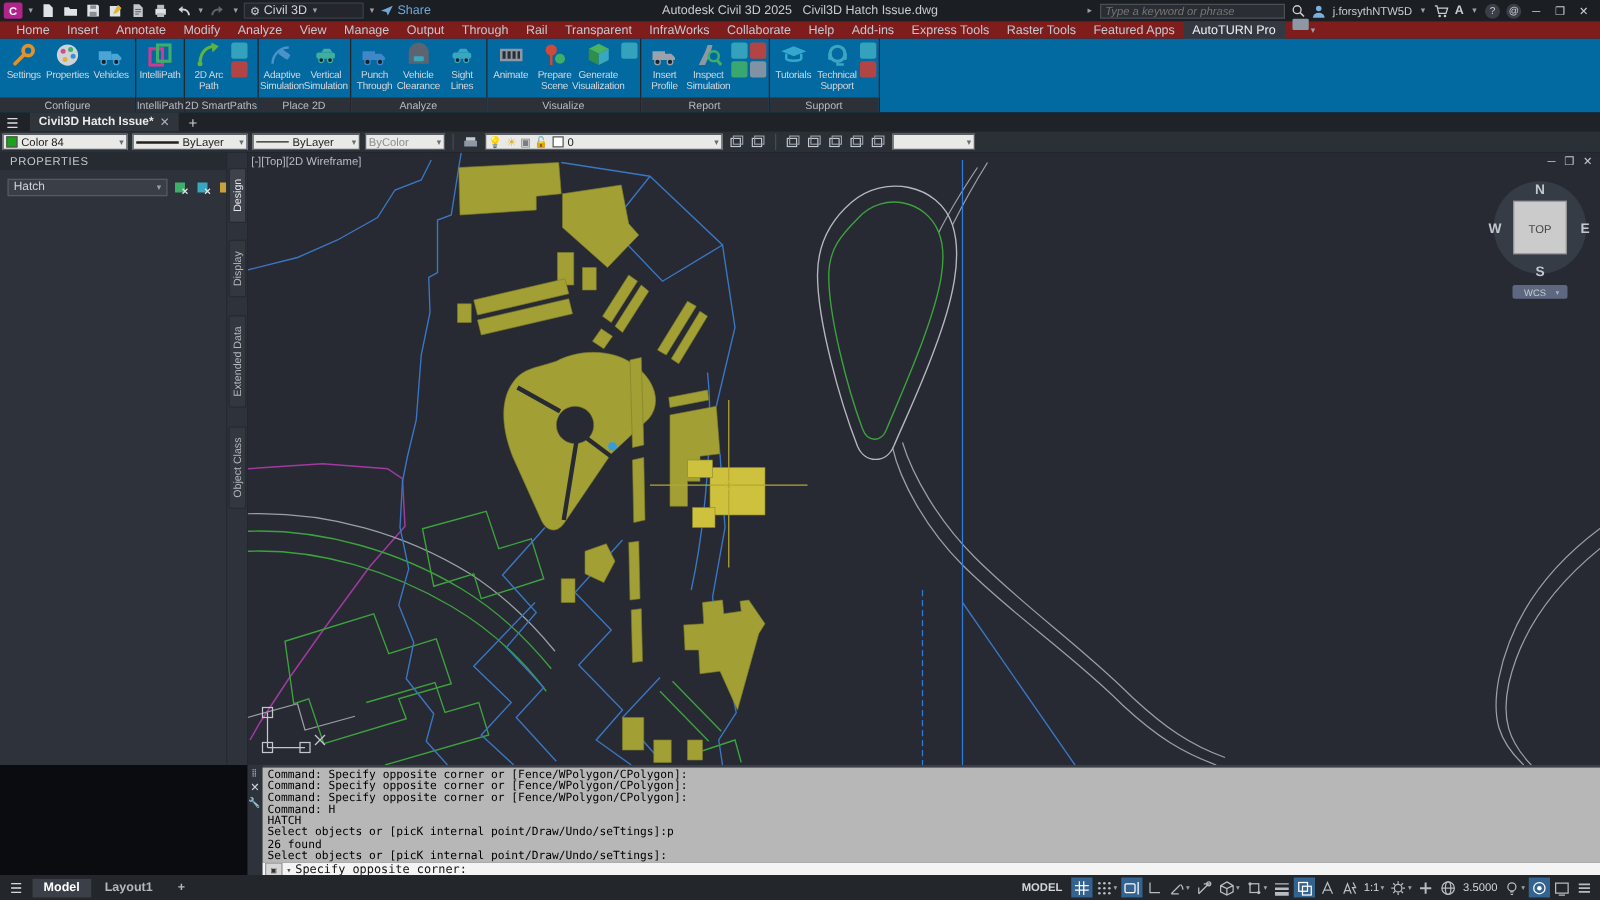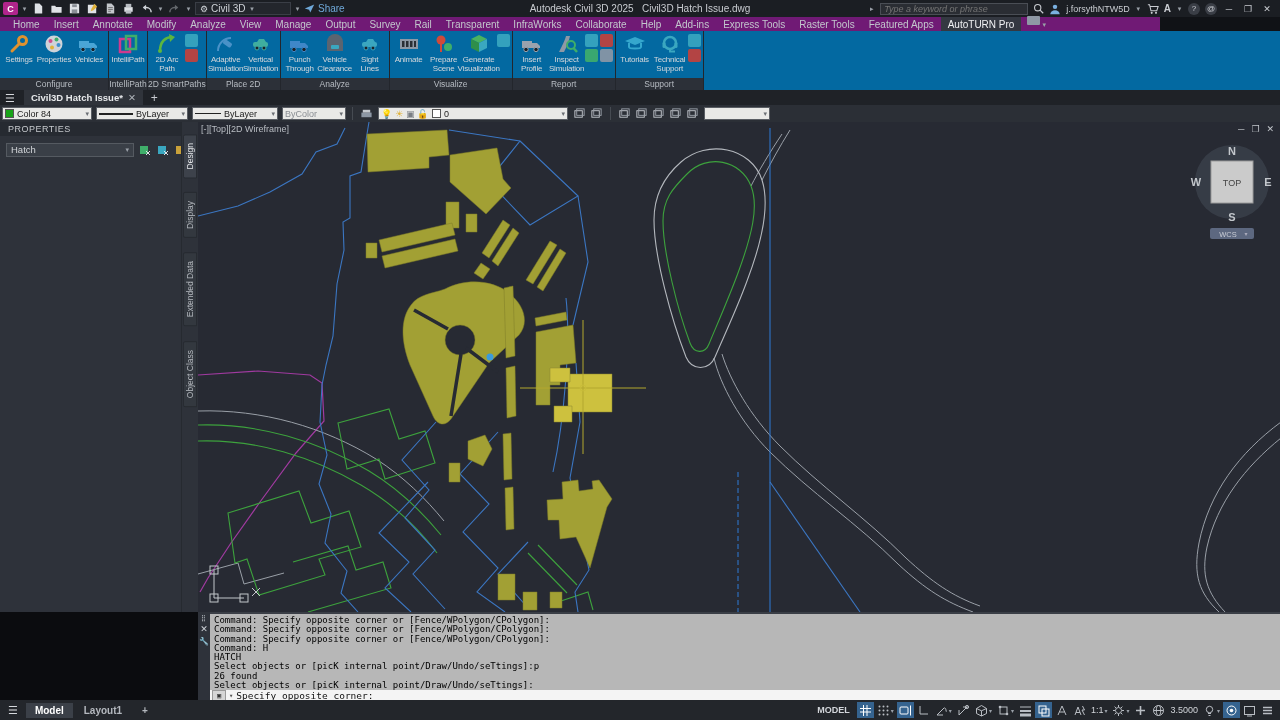--- a/index.html
+++ b/index.html
@@ -15,21 +15,21 @@
     display:flex;align-items:center;justify-content:center;border-radius:2px;}
   .caret{width:7px;color:#9aa0a8;font-size:7px;line-height:13px;text-align:center;}
   .wsbox{display:flex;align-items:center;gap:3px;background:#23262c;border:1px solid #3a3e46;
     height:13px;padding:0 4px;min-width:96px;color:#d0d4d9;}
   #title-center{position:absolute;left:0;right:0;text-align:center;font-size:10px;color:#c9ccd1;pointer-events:none;}
   .infocenter{margin-left:auto;display:flex;align-items:center;gap:5px;padding-right:6px;}
   .searchbox{width:148px;height:12px;background:#2a2d33;border:1px solid #4a4e55;color:#8c9198;
     font-size:9px;font-style:italic;padding:0 3px;}
   .winbtn{width:14px;text-align:center;color:#c9ccd1;font-size:9px;}
   
-  #ribbontabs{position:absolute;left:0;top:17px;width:1160px;height:14px;background:#701a75;
+  #ribbontabs{position:absolute;left:0;top:17px;width:1280px;height:14px;background:#7f1d1d;
     display:flex;align-items:flex-end;padding-left:6px;}
   .rtab{font-size:10px;color:#c3c7cd;padding:1px 7px;height:14px;line-height:13px;white-space:nowrap;}
   .rtab.active{background:#343841;color:#f0f1f3;}
   
   #ribbon{position:absolute;left:0;top:31px;width:1280px;height:59px;background:#0369a1;display:flex;}
   .rpanel{display:flex;flex-direction:column;border-right:1px solid #23262c;height:59px;}
   .rpanel-body{flex:1;display:flex;align-items:flex-start;padding:1px 2px 0 2px;gap:1px;}
   .rpanel-title{height:12px;font-size:8.5px;color:#b7bcc3;text-align:center;background:#2c3038;line-height:12px;}
   .rbtn{width:34px;display:flex;flex-direction:column;align-items:center;gap:0px;}
   .rbtn .lbl{font-size:8px;line-height:8.6px;color:#d4d7db;text-align:center;letter-spacing:-0.2px;}
@@ -204,21 +204,21 @@
 
 <div id="ribbontabs">
     <span class="rtab">Home</span>
     <span class="rtab">Insert</span>
     <span class="rtab">Annotate</span>
     <span class="rtab">Modify</span>
     <span class="rtab">Analyze</span>
     <span class="rtab">View</span>
     <span class="rtab">Manage</span>
     <span class="rtab">Output</span>
-    <span class="rtab">Survey</span>
+    <span class="rtab">Through</span>
     <span class="rtab">Rail</span>
     <span class="rtab">Transparent</span>
     <span class="rtab">InfraWorks</span>
     <span class="rtab">Collaborate</span>
     <span class="rtab">Help</span>
     <span class="rtab">Add-ins</span>
     <span class="rtab">Express Tools</span>
     <span class="rtab">Raster Tools</span>
     <span class="rtab">Featured Apps</span>
     <span class="rtab active">AutoTURN Pro</span>
@@ -433,21 +433,21 @@
 <div id="filetabs">
   <span id="ft-burger">☰</span>
   <span class="ftab">
     <span>Civil3D Hatch Issue*</span>
     <span class="x">✕</span>
   </span>
   <span class="plus">+</span>
 </div>
 
 <div id="propsbar">
-  <span class="combo" style="width:90px">
+  <span class="combo" style="width:100px">
     <span class="sw"></span>
     <span class="cv">Color 84</span>
     <span class="dd">▾</span>
   </span>
   <span class="combo" style="width:92px">
     <span class="lw-line"></span>
     <span class="cv">ByLayer</span>
     <span class="dd">▾</span>
   </span>
   <span class="combo" style="width:86px">

